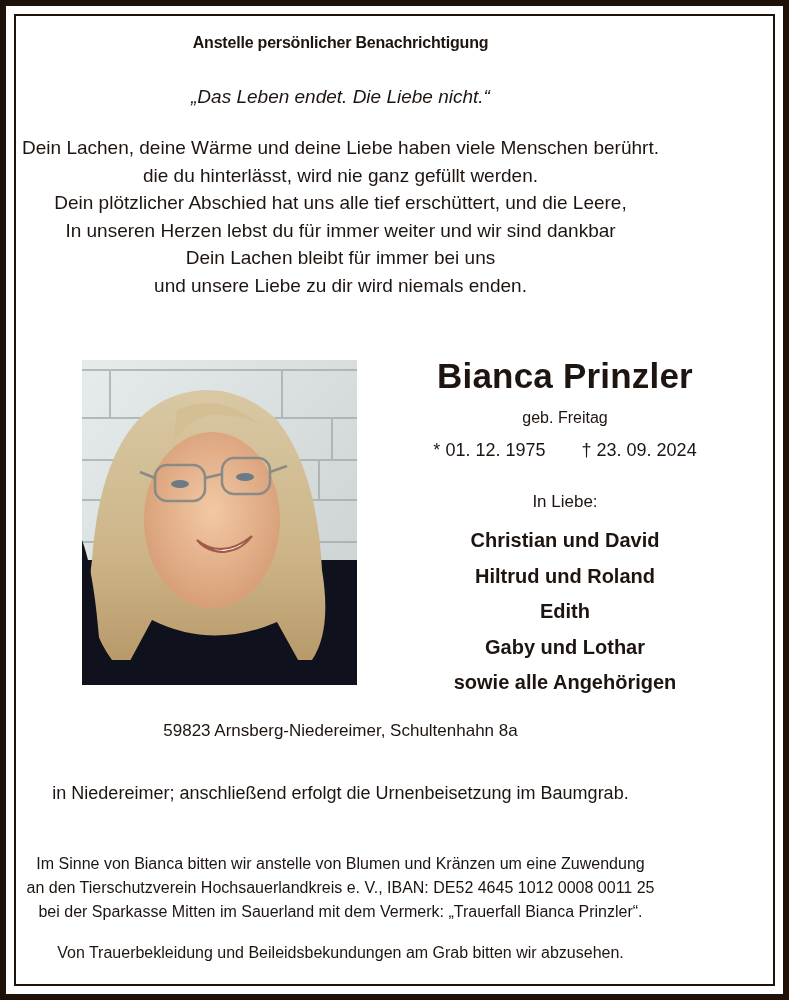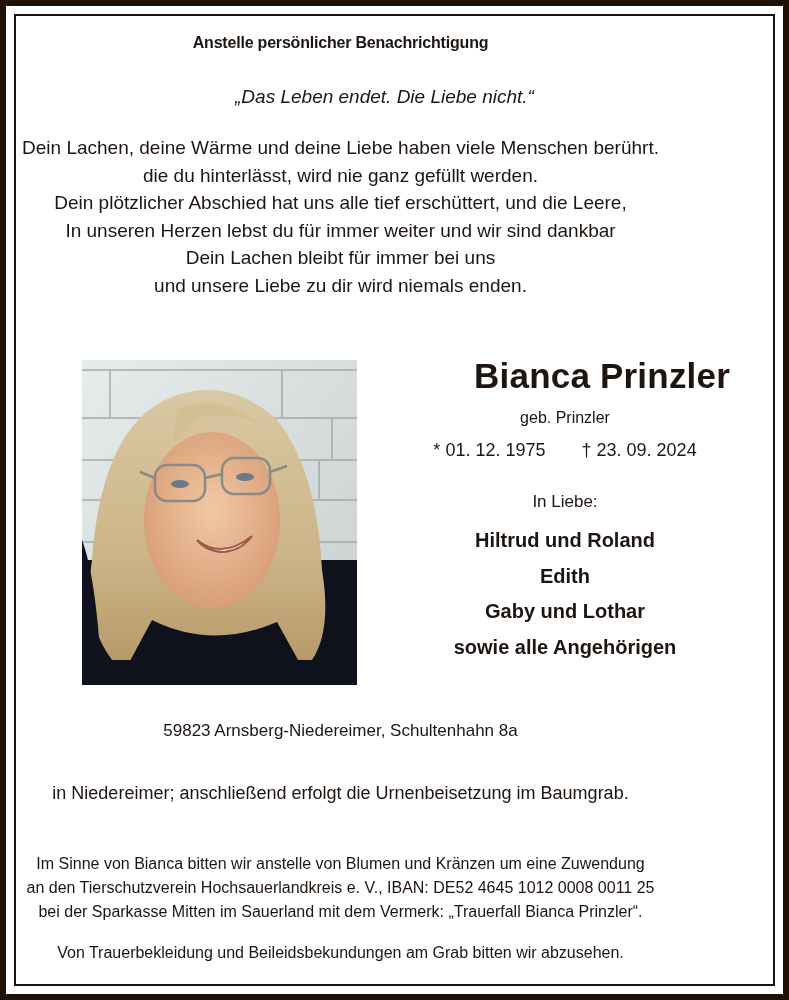--- a/index.html
+++ b/index.html
@@ -1,25 +1,25 @@
 <!DOCTYPE html>
 <html><head>
 <meta charset="utf-8">
 <style>
   html, body { margin:0; padding:0; background:#ffffff; }
   body { width:789px; height:1000px; position:relative; overflow:hidden; font-family:"Liberation Sans", sans-serif; color:#1e1510; }
   .frame-outer { position:absolute; left:0; top:0; width:789px; height:1000px; box-sizing:border-box; border:6px solid #1e1208; background:#ffffff; }
   .frame-inner { position:absolute; left:8px; top:8px; right:8px; bottom:8px; border:2px solid #1e1208; background:#ffffff; }
   .line { position:absolute; left:0; width:681px; text-align:center; white-space:nowrap; }
   .header { top:34px; font-size:16px; font-weight:bold; letter-spacing:-0.2px; }
-  .quote { top:86px; font-size:19px; font-style:italic;padding-left:44px; }
+  .quote { top:86px; font-size:19px; font-style:italic; }
   .poem { top:134px; font-size:19px; line-height:27.5px; }
   .photo { position:absolute; left:82px; top:360px; width:275px; height:325px; overflow:hidden; background:#dfe4e4; }
   .right-col { position:absolute; left:400px; width:330px; text-align:center; }
-  .name { top:356px; font-size:35px; font-weight:bold; letter-spacing:0.2px;text-align:right; }
+  .name { top:356px; font-size:35px; font-weight:bold; letter-spacing:0.2px; }
   .birthname { top:409px; font-size:16px; }
   .dates { top:440px; font-size:18px; }
   .dates span.gap { display:inline-block; width:26px; }
   .inliebe { top:492px; font-size:17px; }
   .mourners { top:523px; font-size:20px; font-weight:bold; line-height:35.5px; }
   .address { top:721px; font-size:17px; }
   .ceremony { top:780px; font-size:18px; line-height:27px; }
   .donation { top:852px; font-size:16px; line-height:24px; }
   .closing { top:944px; font-size:16px; }
 </style>
@@ -85,31 +85,32 @@
     </g>
     <ellipse cx="98" cy="124" rx="9" ry="4" fill="#6a7a86"></ellipse>
     <ellipse cx="163" cy="117" rx="9" ry="4" fill="#6a7a86"></ellipse>
     <path d="M115 180 Q140 200 170 176 Q160 190 142 192 Q125 192 115 180 Z" fill="#fbfaf5" stroke="#a15a47" stroke-width="2"></path>
     <path d="M70 260 Q130 290 195 262 L230 325 L35 325 Z" fill="#0f111c"></path>
     <path d="M0 180 Q15 220 20 325 L0 325 Z" fill="#0f111c"></path>
   </svg>
 </div>
 
 <div class="right-col name">Bianca Prinzler</div>
-<div class="right-col birthname">geb. Prinzler</div>
+<div class="right-col birthname">geb. Freitag</div>
 <div class="right-col dates">
   <span>*</span>
   <span>01. 12. 1975</span>
   <span class="gap"></span>
   <span>†</span>
   <span>23. 09. 2024</span>
 </div>
 
 <div class="right-col inliebe">In Liebe:</div>
 <div class="right-col mourners">
+  <div>Christian und David</div>
   <div>Hiltrud und Roland</div>
   <div>Edith</div>
   <div>Gaby und Lothar</div>
   <div>sowie alle Angehörigen</div>
 </div>
 
 <div class="line address">59823 Arnsberg-Niedereimer, Schultenhahn 8a</div>
 
 <div class="line ceremony">
   <div>in Niedereimer; anschließend erfolgt die Urnenbeisetzung im Baumgrab.</div>

